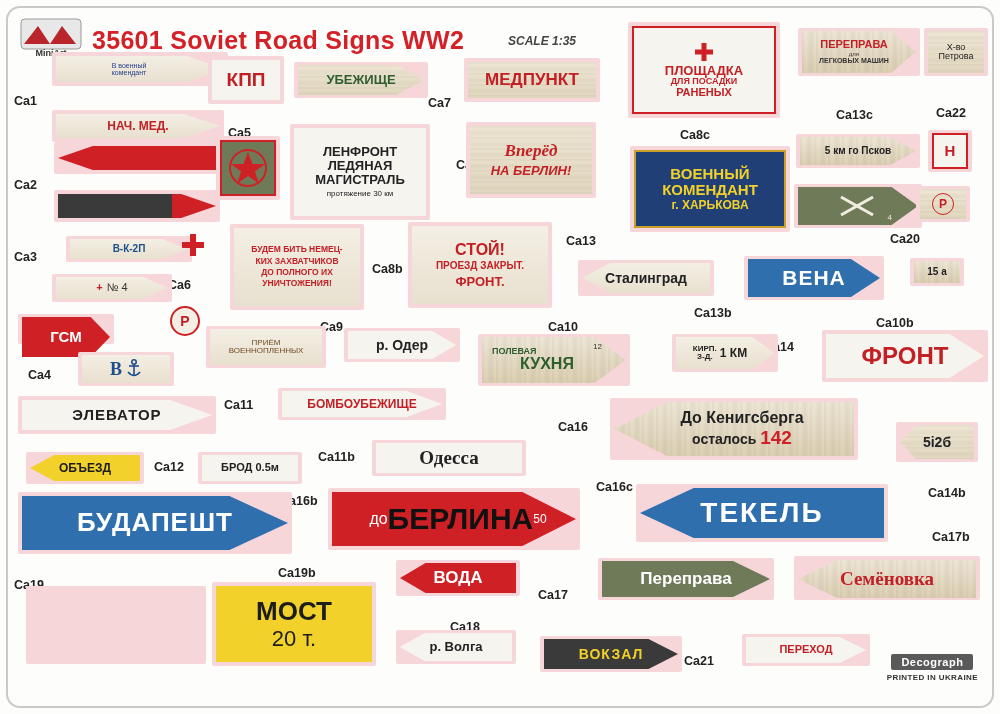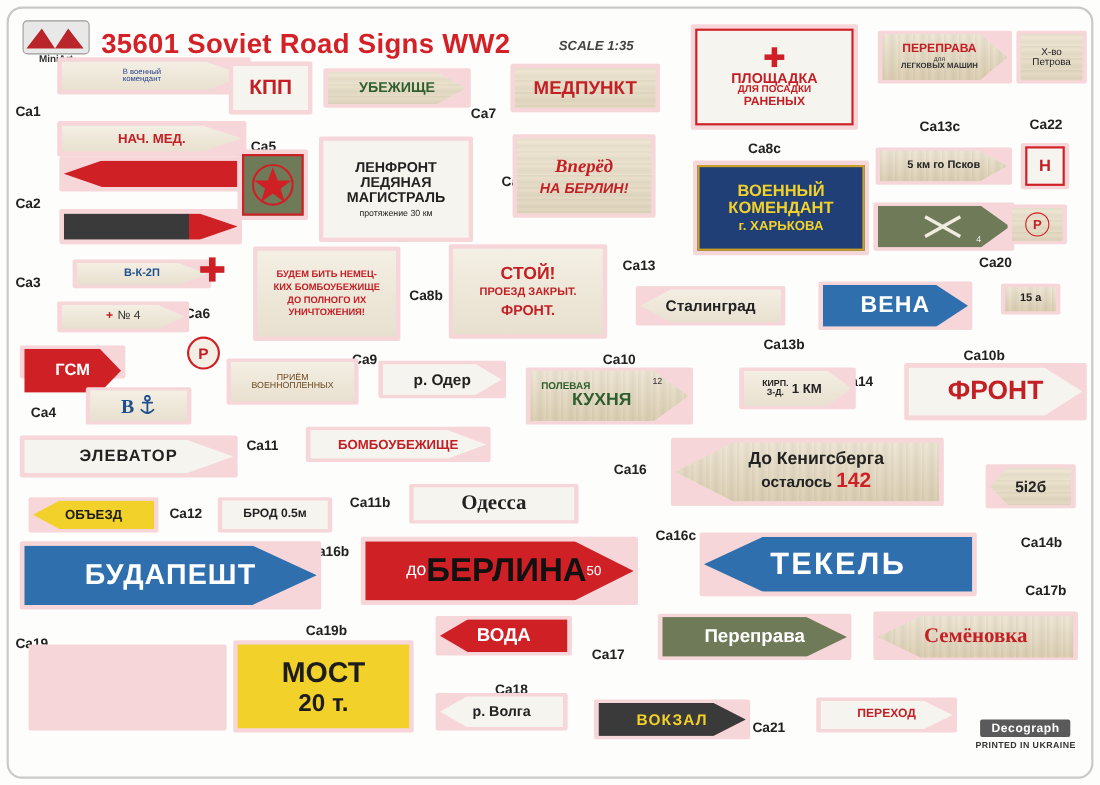--- a/index.html
+++ b/index.html
@@ -239,38 +239,38 @@
   <div class="pad" style="left:328px;top:488px;width:252px;height:62px;"></div>
   <div class="sign ar-r redb" style="left:332px;top:492px;width:244px;height:54px;gap:0;padding-left:8px;box-sizing:border-box;">
     <span style="font-size:16px;">до</span>
     <span style="font-size:30px;font-weight:bold;color:#111;">БЕРЛИНА</span>
     <span style="font-size:12px;">50</span>
   </div>
 
   <div class="pad" style="left:212px;top:582px;width:164px;height:84px;"></div>
   <div class="sign yellowb stack" style="left:216px;top:586px;width:156px;height:76px;">
     <span style="font-size:26px;font-weight:bold;">МОСТ</span>
-    <span style="font-size:22px;font-weight:bold;margin-top:2px;">20 т.</span>
+    <span style="font-size:22px;font-weight:normal;margin-top:2px;">20 т.</span>
   </div>
 
   <div class="pad" style="left:294px;top:62px;width:134px;height:36px;"></div>
   <div class="sign ar-r woodv" style="left:298px;top:65px;width:126px;height:30px;font-size:13px;font-weight:bold;color:#2f5f2f;">УБЕЖИЩЕ</div>
 
   <div class="pad" style="left:290px;top:124px;width:140px;height:96px;"></div>
   <div class="sign white stack" style="left:294px;top:128px;width:132px;height:88px;color:#222;">
     <span style="font-size:13px;font-weight:bold;">ЛЕНФРОНТ</span>
     <span style="font-size:13px;font-weight:bold;">ЛЕДЯНАЯ</span>
     <span style="font-size:13px;font-weight:bold;">МАГИСТРАЛЬ</span>
     <span style="font-size:8px;margin-top:4px;">протяжение 30 км</span>
   </div>
 
   <div class="pad" style="left:230px;top:224px;width:134px;height:86px;"></div>
   <div class="sign paleboard stack" style="left:234px;top:228px;width:126px;height:78px;color:#c32026;font-size:8.5px;font-weight:bold;line-height:1.35;align-items:center;">
     <span>БУДЕМ БИТЬ НЕМЕЦ-</span>
-    <span>КИХ БОМБОУБЕЖИЩЕ</span>
+    <span>КИХ ЗАХВАТЧИКОВ</span>
     <span>ДО ПОЛНОГО ИХ</span>
     <span>УНИЧТОЖЕНИЯ!</span>
   </div>
 
   <div class="pad" style="left:344px;top:328px;width:116px;height:34px;"></div>
   <div class="sign ar-r white" style="left:348px;top:331px;width:108px;height:28px;font-size:14px;font-weight:bold;color:#222;">р. Одер</div>
 
   <div class="pad" style="left:396px;top:560px;width:124px;height:36px;"></div>
   <div class="sign ar-l redb" style="left:400px;top:563px;width:116px;height:30px;font-size:17px;font-weight:bold;">ВОДА</div>
 

